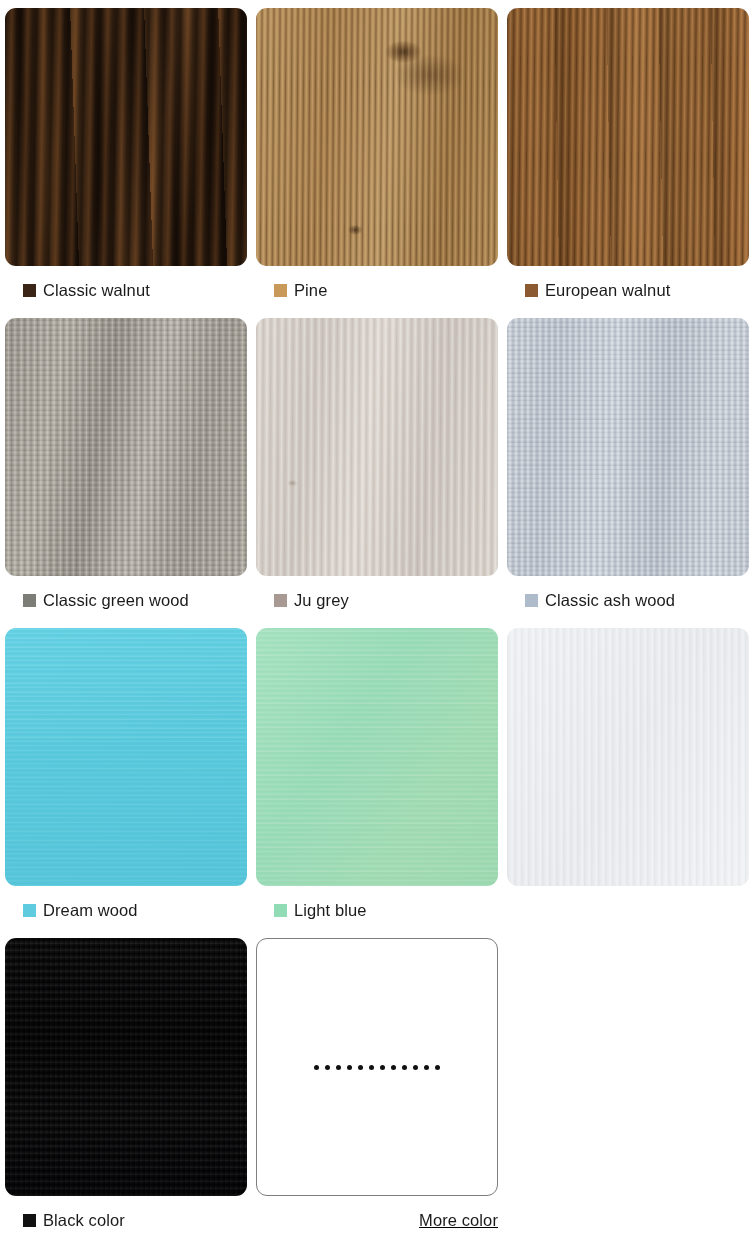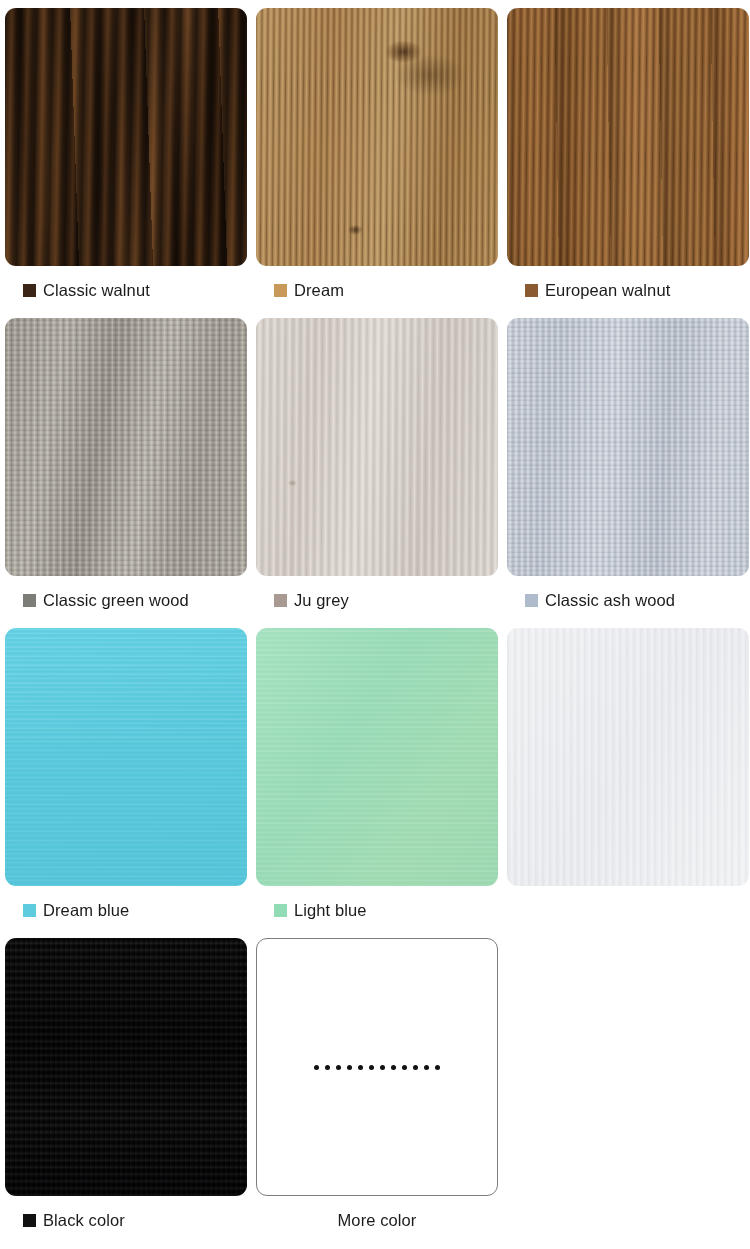--- a/index.html
+++ b/index.html
@@ -61,22 +61,23 @@
   .label-row {
     display: flex;
     align-items: center;
     gap: 7px;
     margin-top: 16px;
     padding-left: 18px;
     box-sizing: border-box;
     width: 242px;
   }
   .label-row.centered {
-    justify-content: center;
+    justify-content: flex-end;
     padding-left: 0;
+    text-decoration: underline;
   }
   .label-chip {
     width: 13px;
     height: 13px;
     flex: 0 0 13px;
     display: block;
   }
   .label-text {
     font-size: 16.5px;
     color: #1b1b1b;
@@ -219,21 +220,21 @@
       <div class="tile tx-classic-walnut"></div>
       <div class="label-row">
         <span class="label-chip" style="background: rgb(59, 37, 22);"></span>
         <span class="label-text">Classic walnut</span>
       </div>
     </div>
     <div class="swatch-cell">
       <div class="tile tx-pine"></div>
       <div class="label-row">
         <span class="label-chip" style="background: rgb(201, 153, 90);"></span>
-        <span class="label-text">Dream</span>
+        <span class="label-text">Pine</span>
       </div>
     </div>
     <div class="swatch-cell">
       <div class="tile tx-european-walnut"></div>
       <div class="label-row">
         <span class="label-chip" style="background: rgb(139, 90, 48);"></span>
         <span class="label-text">European walnut</span>
       </div>
     </div>
     <div class="swatch-cell">
@@ -254,21 +255,21 @@
       <div class="tile tx-classic-ash"></div>
       <div class="label-row">
         <span class="label-chip" style="background: rgb(174, 187, 203);"></span>
         <span class="label-text">Classic ash wood</span>
       </div>
     </div>
     <div class="swatch-cell">
       <div class="tile tx-dream-blue"></div>
       <div class="label-row">
         <span class="label-chip" style="background: rgb(94, 203, 223);"></span>
-        <span class="label-text">Dream blue</span>
+        <span class="label-text">Dream wood</span>
       </div>
     </div>
     <div class="swatch-cell">
       <div class="tile tx-light-green"></div>
       <div class="label-row">
         <span class="label-chip" style="background: rgb(146, 220, 181);"></span>
         <span class="label-text">Light blue</span>
       </div>
     </div>
     <div class="swatch-cell">

